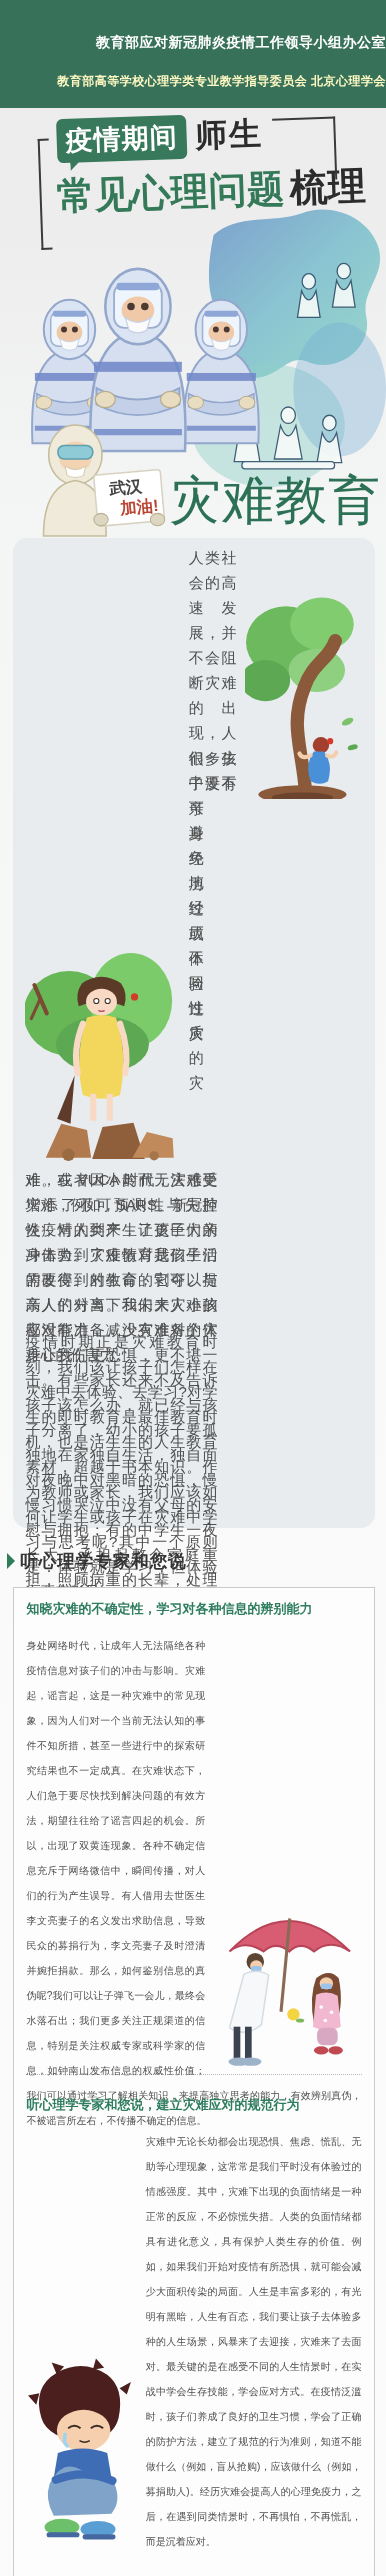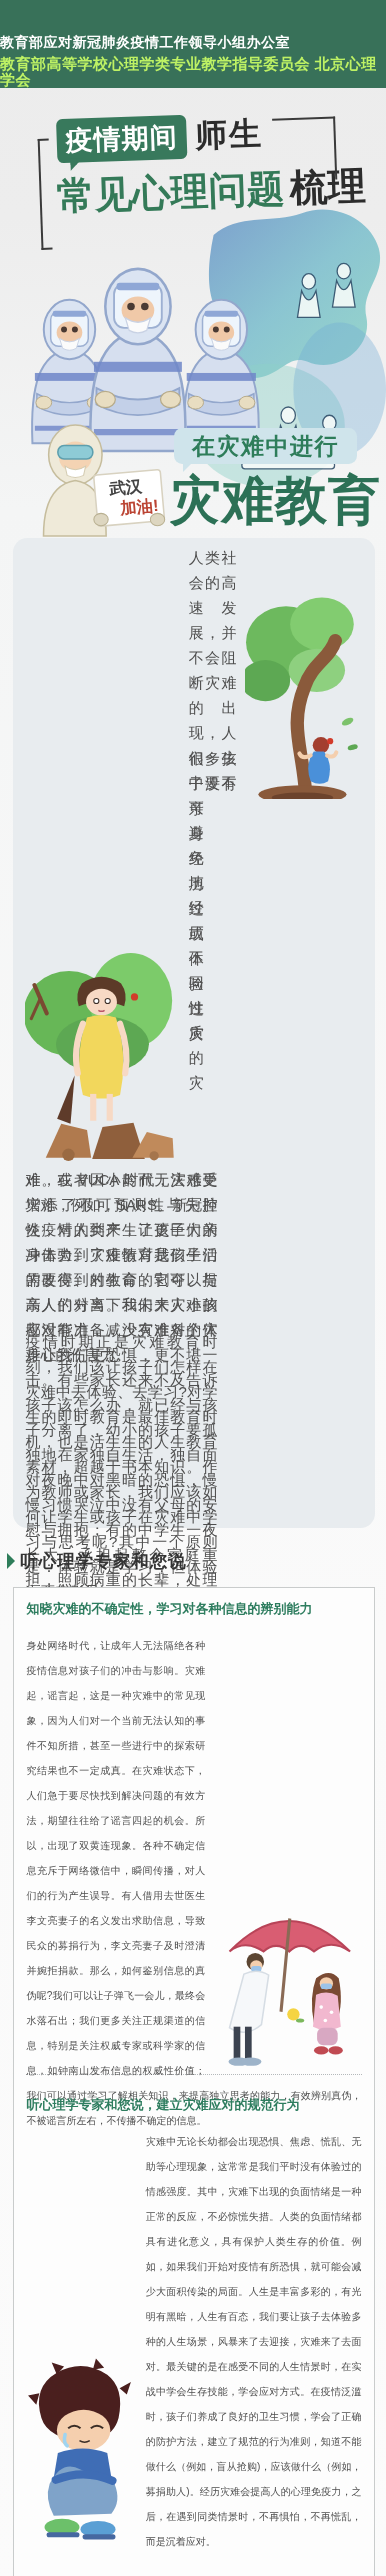--- a/index.html
+++ b/index.html
@@ -1,23 +1,23 @@
 <!DOCTYPE html>
 <html style="font-size:8.2px"><head>
 <meta charset="utf-8">
 <style>
   html,body{margin:0;padding:0;}
   body{font-family:"Liberation Sans","DejaVu Sans",sans-serif;background:#ffffff;}
   .page{position:relative;width:386px;height:3632px;overflow:hidden;margin:0 auto;
         background:linear-gradient(180deg,#ececec 0%,#ededed 6%,#f4f5f5 14%,#fafafa 45%,#fcfcfc 100%);}
   
-  .top-header{position:absolute;left:0;top:0;width:386px;height:88px;background:#387159;
-              box-sizing:border-box;padding-top:34px;text-align:left;}
+  .top-header{position:absolute;left:0;top:0;width:386px;height:108px;background:#387159;
+              box-sizing:border-box;padding-top:34px;text-align:right;}
   .top-header .l1{color:#fff;font-size:14px;font-weight:bold;letter-spacing:0.5px;line-height:17.5px;}
-  .top-header .l2{color:#bef264;font-size:15px;font-weight:bold;letter-spacing:0.5px;line-height:16.5px;margin-top:4px;}
+  .top-header .l2{color:#fef9c3;font-size:12px;font-weight:bold;letter-spacing:0.5px;line-height:16.5px;margin-top:21px;}
   
   .title-block{position:absolute;left:36px;top:120px;width:335px;transform:rotate(-2deg);transform-origin:left top;}
   .t-row1{display:flex;align-items:center;padding-left:19.6px;position:relative;}
   .t-bubble{position:relative;background:#38795c;color:#fff;font-size:27px;font-weight:bold;
             letter-spacing:1px;padding:3.1px 9.3px 4.1px;border-radius:6.2px;}
   .t-bubble:after{content:"";position:absolute;left:13.4px;bottom:-8.2px;border:6.2px solid transparent;
                   border-top-color:#38795c;border-left-color:#38795c;}
   .t-dark1{color:#2c2c2c;font-size:32px;font-weight:bold;margin-left:8.2px;letter-spacing:2.1px;}
   .t-row2{display:flex;align-items:baseline;padding-left:18px;margin-top:8.2px;}
   .t-green2{color:#347a58;font-size:38px;font-weight:bold;letter-spacing:0px;}
@@ -29,21 +29,21 @@
   
   .hero{position:absolute;left:0;top:204px;width:386px;height:335px;}
   .signman{position:absolute;left:28px;top:423px;width:144px;height:114px;}
   
   .intro-bubble{position:absolute;left:174px;top:428px;width:183px;height:36px;background:#cfe4eb;
                 border-radius:8.2px;display:flex;align-items:center;justify-content:center;
                 color:#2e7d5a;font-size:23px;font-weight:bold;letter-spacing:1.5px;}
   .intro-bubble:after{content:"";position:absolute;left:9.3px;bottom:-7.7px;border:5.7px solid transparent;
                 border-top-color:#cfe4eb;border-left-color:#cfe4eb;}
   .intro-big{position:absolute;left:169px;top:472px;width:216px;color:#2c7156;font-size:52px;
-             font-weight:bold;letter-spacing:1px;line-height:57px;}
+             font-weight:normal;letter-spacing:1px;line-height:57px;}
   
   .card1{position:absolute;left:13px;top:538px;width:362px;height:990px;background:#e8ecef;
          border-radius:14.4px;box-sizing:border-box;padding:7.2px 12.4px;}
   .body-txt{color:#4f4f4f;font-size:15px;line-height:25px;text-align:justify;margin:0;}
   .p1{height:201px;overflow:visible;}
   .p2{height:549px;margin-top:0;}
   .p3{margin-top:34px;height:180px;}
   .fl{float:left;}
   .fr{float:right;}
   .illo{position:relative;}
@@ -142,21 +142,20 @@
     <path d="M30,220 C30,150 55,118 92,112 C130,118 152,150 152,220 Z" fill="#efead9" stroke="#c6bd9d" stroke-width="3"></path>
     <g transform="rotate(-5 195 150)">
       <rect x="132" y="96" width="130" height="100" rx="6" fill="#ffffff" stroke="#d8d2c0" stroke-width="3"></rect>
       <text x="160" y="136" font-size="32" font-weight="bold" fill="#444">武汉</text>
       <text x="178" y="176" font-size="32" font-weight="bold" fill="#bb4433">加油!</text>
     </g>
     <ellipse cx="142" cy="188" rx="14" ry="12" fill="#ddd6c0" stroke="#b9b091" stroke-width="2"></ellipse>
     <ellipse cx="252" cy="188" rx="14" ry="12" fill="#ddd6c0" stroke="#b9b091" stroke-width="2"></ellipse>
   </svg>
 
-  <div class="intro-bubble">在灾难中进行</div>
   <div class="intro-big">灾难教育</div>
 
   <div class="card1">
     <svg class="illo illo-tree fr" viewBox="0 0 230 400">
       <ellipse cx="80" cy="95" rx="78" ry="70" fill="#6db95e"></ellipse>
       <ellipse cx="150" cy="60" rx="62" ry="52" fill="#82cc70"></ellipse>
       <ellipse cx="40" cy="170" rx="48" ry="40" fill="#5da853"></ellipse>
       <ellipse cx="140" cy="150" rx="55" ry="42" fill="#8ed07f"></ellipse>
       <path d="M118,388 C112,300 86,258 116,182 C130,138 166,126 176,92" fill="none" stroke="#8a5a3b" stroke-width="26" stroke-linecap="round"></path>
       <ellipse cx="112" cy="392" rx="86" ry="18" fill="#8a5a3b"></ellipse>

